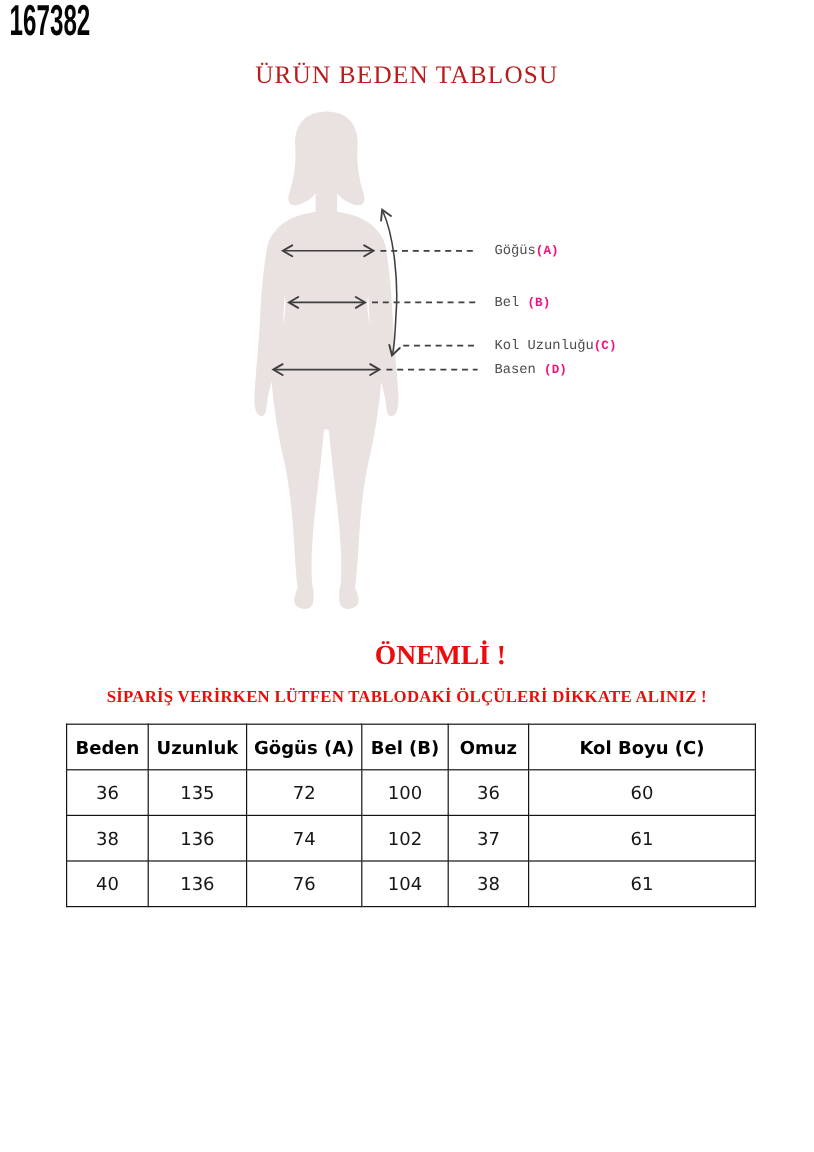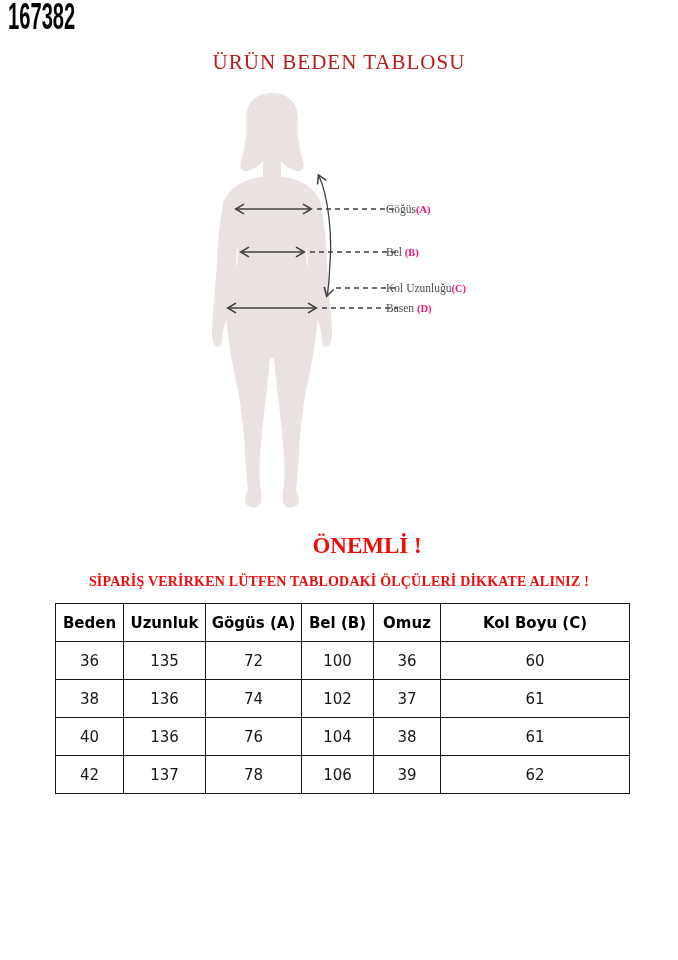--- a/index.html
+++ b/index.html
@@ -18,23 +18,23 @@
   
   .page-title{
     position:absolute;left:0;top:49px;width:678px;text-align:center;
     font-family:"Liberation Serif",serif;font-weight:normal;
     font-size:21px;line-height:26px;color:#b91c1c;letter-spacing:1px;margin:0;
   }
   
   .diagram-svg{position:absolute;left:0;top:0;width:678px;height:520px;}
   
   .measure-label{
-    position:absolute;left:386px;height:14px;line-height:13px;
+    position:absolute;left:412px;height:14px;line-height:13px;
     font-size:11.5px;color:var(--label-gray,#4d4d4d);white-space:nowrap;
-    font-family:Liberation Serif, serif;
+    font-family:Liberation Mono, monospace;
   }
   .measure-label .pink{color:var(--accent-pink,#f3127d);font-weight:bold;font-size:10.5px;}
   .ml-0{top:203px;} .ml-1{top:246px;} .ml-2{top:282px;} .ml-3{top:302px;}
   
   .important-heading{
     position:absolute;left:0;top:532px;width:678px;text-align:center;
     font-family:"Liberation Serif",serif;font-weight:bold;
     font-size:23px;line-height:28px;color:var(--warning-red,#ee0b0b);margin:0;padding-left:28px;
   }
   .important-warning{
@@ -168,24 +168,16 @@
         <td>61</td>
       </tr>
       <tr>
         <td>40</td>
         <td>136</td>
         <td>76</td>
         <td>104</td>
         <td>38</td>
         <td>61</td>
       </tr>
-      <tr>
-        <td>42</td>
-        <td>137</td>
-        <td>78</td>
-        <td>106</td>
-        <td>39</td>
-        <td>62</td>
-      </tr>
     </tbody>
   </table>
 
 </div>
 
 </body></html>

